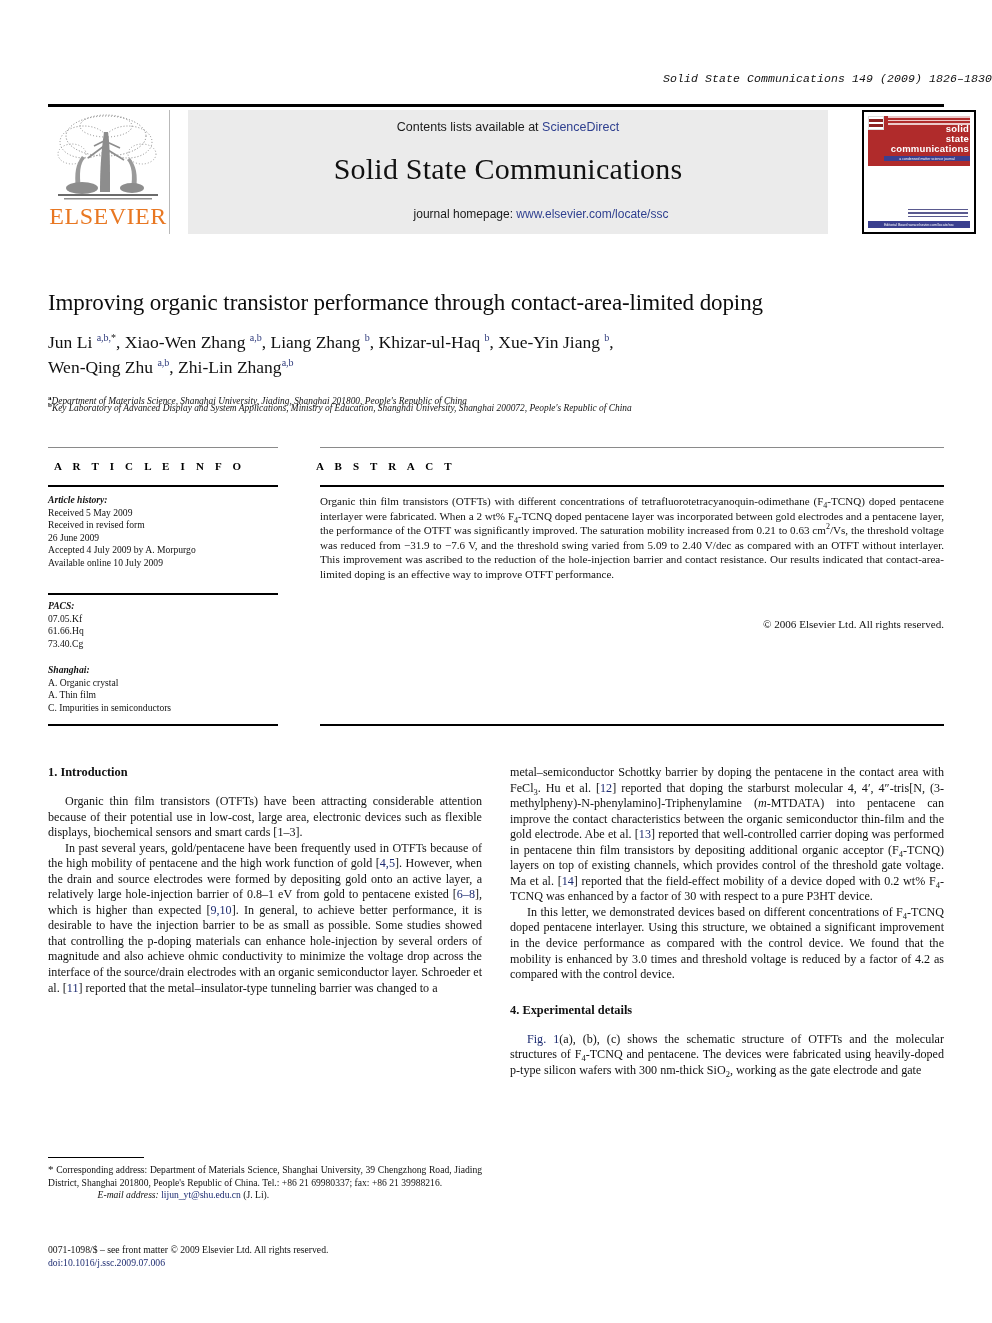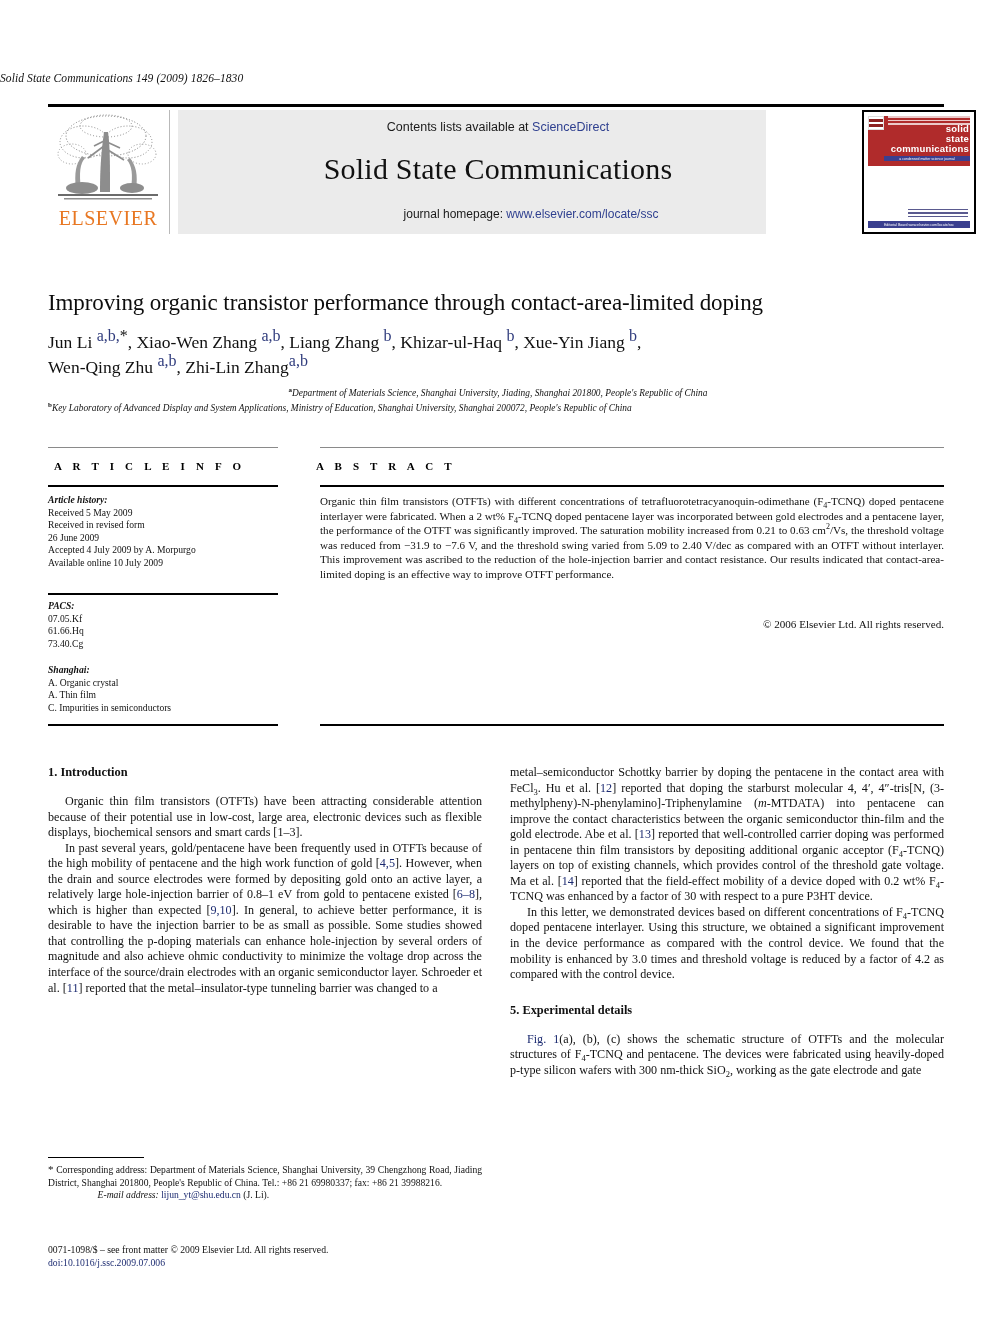--- a/index.html
+++ b/index.html
@@ -21,22 +21,22 @@
     width: 992px;
     height: 1323px;
     background: #ffffff;
   }
 
   
   .runninghead {
     position: absolute;
     left: 0; top: 72px;
     width: 992px;
-    text-align: left;
-    font-family: Liberation Serif, serif;
+    text-align: right;
+    font-family: Liberation Mono, monospace;
     font-size: 11.5px;
     font-style: italic;
     letter-spacing: 0.1px;
     color: #111;
   }
 
   
   .masthead-rule {
     position: absolute;
     left: 48px; top: 104px;
@@ -64,28 +64,28 @@
     width: 108px;
     height: 92px;
     overflow: hidden;
   }
   .elsevier-word {
     position: absolute;
     left: 0; bottom: 4px;
     width: 120px;
     text-align: center;
     font-family: "Liberation Serif", serif;
-    font-size: 20px;
+    font-size: 24px;
     letter-spacing: 0.5px;
     color: #E87722;
   }
   .grey-panel {
     position: absolute;
-    left: 130px; top: 0;
-    width: 588px;
+    left: 140px; top: 0;
+    width: 640px;
     height: 124px;
     background: #ebebeb;
   }
   .contents-line {
     position: absolute;
     left: 0; top: 10px;
     width: 640px;
     text-align: center;
     font-family: "Liberation Sans", sans-serif;
     font-size: 12.5px;
@@ -234,21 +234,21 @@
   .authors {
     position: absolute;
     left: 48px; top: 330px;
     width: 900px;
     font-family: "Liberation Serif", serif;
     font-size: 17.5px;
     line-height: 25px;
     color: #111;
   }
   .authors sup {
-    font-size: 16px;
+    font-size: 10px;
     color: #2f3b7c;
     vertical-align: super;
     line-height: 0;
     text-align: right;
   }
   .authors sup.star { color: #111; }
   .affil {
     position: absolute;
     left: 48px;
     width: 900px;
@@ -258,21 +258,21 @@
     line-height: 13px;
     color: #111;
   }
   .affil sup {
     font-size: 7px;
     font-style: normal;
     font-weight: bold;
     vertical-align: super;
     line-height: 0;
   }
-  .affil-a { top: 387px; text-align: center; }
+  .affil-a { top: 395px; }
   .affil-b { top: 402px; }
 
   
   .section-rule-top {
     position: absolute;
     top: 447px;
     height: 1px;
     background: #8a8a8a;
   }
   .rule-left-top { left: 48px; width: 230px; }
@@ -522,21 +522,21 @@
 
   <div class="col col-left">
     <h2 class="secheading">1. Introduction</h2>
     <p>Organic thin film transistors (OTFTs) have been attracting considerable attention because of their potential use in low-cost, large area, electronic devices such as flexible displays, biochemical sensors and smart cards [1–3].</p>
     <p>In past several years, gold/pentacene have been frequently used in OTFTs because of the high mobility of pentacene and the high work function of gold [<span class="ref">4,5</span>]. However, when the drain and source electrodes were formed by depositing gold onto an active layer, a relatively large hole-injection barrier of 0.8–1 eV from gold to pentacene existed [<span class="ref">6–8</span>], which is higher than expected [<span class="ref">9,10</span>]. In general, to achieve better performance, it is desirable to have the injection barrier to be as small as possible. Some studies showed that controlling the p-doping materials can enhance hole-injection by several orders of magnitude and also achieve ohmic conductivity to minimize the voltage drop across the interface of the source/drain electrodes with an organic semiconductor layer. Schroeder et al. [<span class="ref">11</span>] reported that the metal–insulator-type tunneling barrier was changed to a</p>
   </div>
 
   <div class="col col-right">
     <p class="noindent">metal–semiconductor Schottky barrier by doping the pentacene in the contact area with FeCl<sub>3</sub>. Hu et al. [<span class="ref">12</span>] reported that doping the starburst molecular 4, 4′, 4″-tris[N, (3-methylpheny)-N-phenylamino]-Triphenylamine (<i>m</i>-MTDATA) into pentacene can improve the contact characteristics between the organic semiconductor thin-film and the gold electrode. Abe et al. [<span class="ref">13</span>] reported that well-controlled carrier doping was performed in pentacene thin film transistors by depositing additional organic acceptor (F<sub>4</sub>-TCNQ) layers on top of existing channels, which provides control of the threshold gate voltage. Ma et al. [<span class="ref">14</span>] reported that the field-effect mobility of a device doped with 0.2 wt% F<sub>4</sub>-TCNQ was enhanced by a factor of 30 with respect to a pure P3HT device.</p>
     <p>In this letter, we demonstrated devices based on different concentrations of F<sub>4</sub>-TCNQ doped pentacene interlayer. Using this structure, we obtained a significant improvement in the device performance as compared with the control device. We found that the mobility is enhanced by 3.0 times and threshold voltage is reduced by a factor of 4.2 as compared with the control device.</p>
-    <h2 class="secheading spaced">5. Experimental details</h2>
+    <h2 class="secheading spaced">4. Experimental details</h2>
     <p><span class="ref">Fig. 1</span>(a), (b), (c) shows the schematic structure of OTFTs and the molecular structures of F<sub>4</sub>-TCNQ and pentacene. The devices were fabricated using heavily-doped p-type silicon wafers with 300 nm-thick SiO<sub>2</sub>, working as the gate electrode and gate</p>
   </div>
 
   <div class="foot-rule"></div>
   <div class="footnote">
     <span class="star">*</span>
     <span>Corresponding address: Department of Materials Science, Shanghai University, 39 Chengzhong Road, Jiading District, Shanghai 201800, People's Republic of China. Tel.: +86 21 69980337; fax: +86 21 39988216.</span><br>
     &nbsp;&nbsp;&nbsp;&nbsp;<span class="eml-label">E-mail address:</span>
     <a href="#">lijun_yt@shu.edu.cn</a>
     <span>(J. Li).</span>

